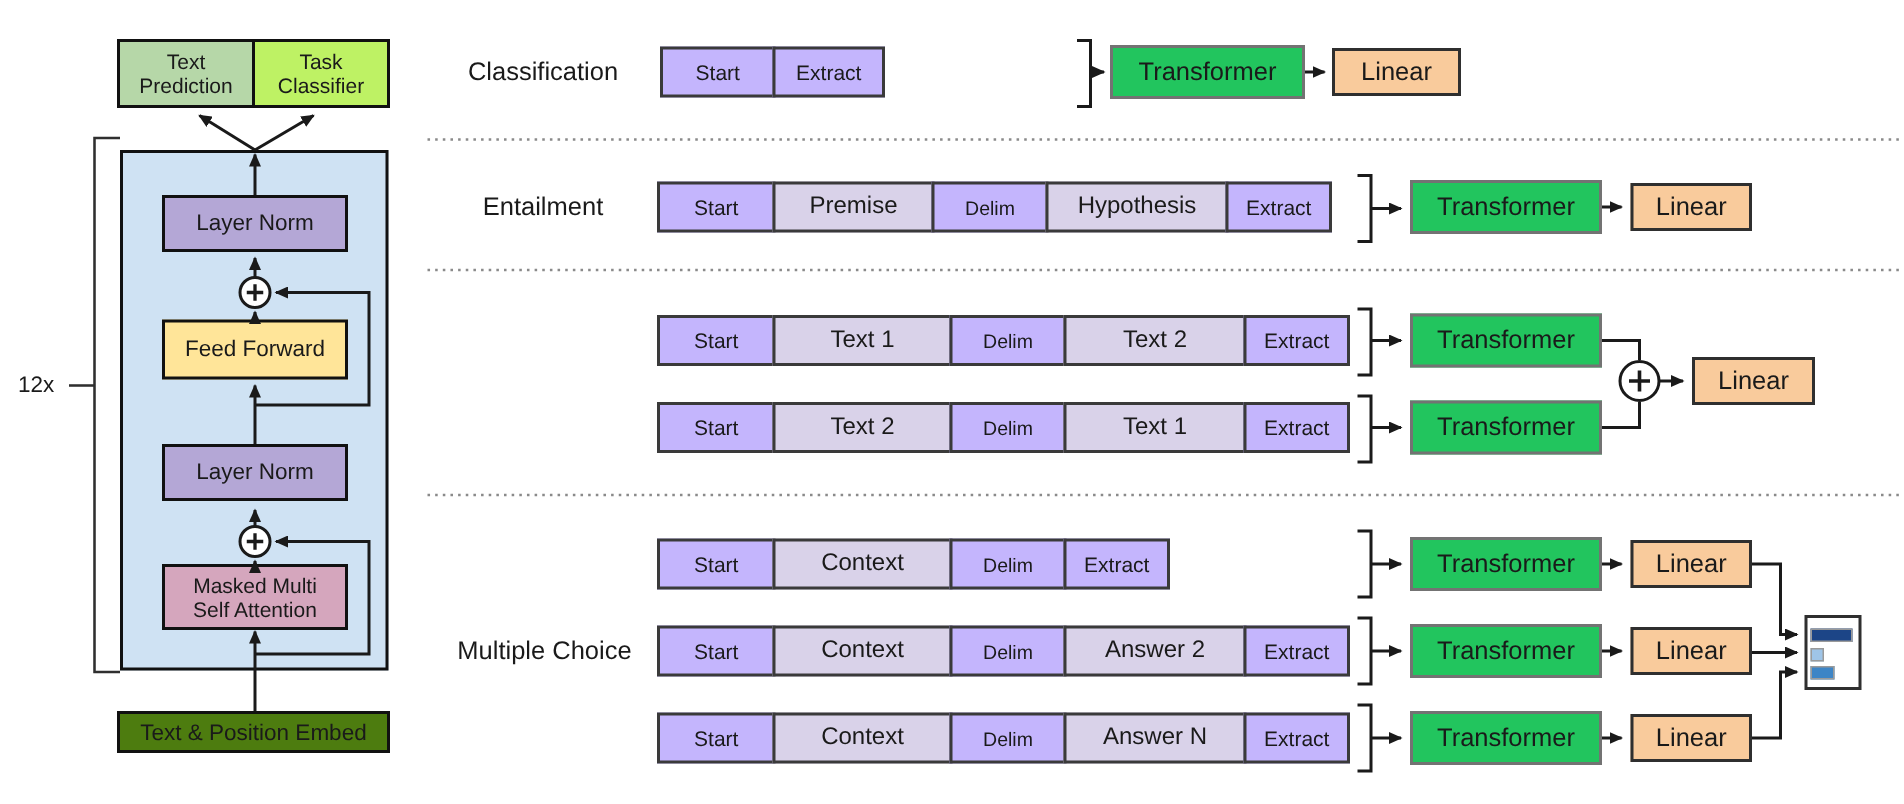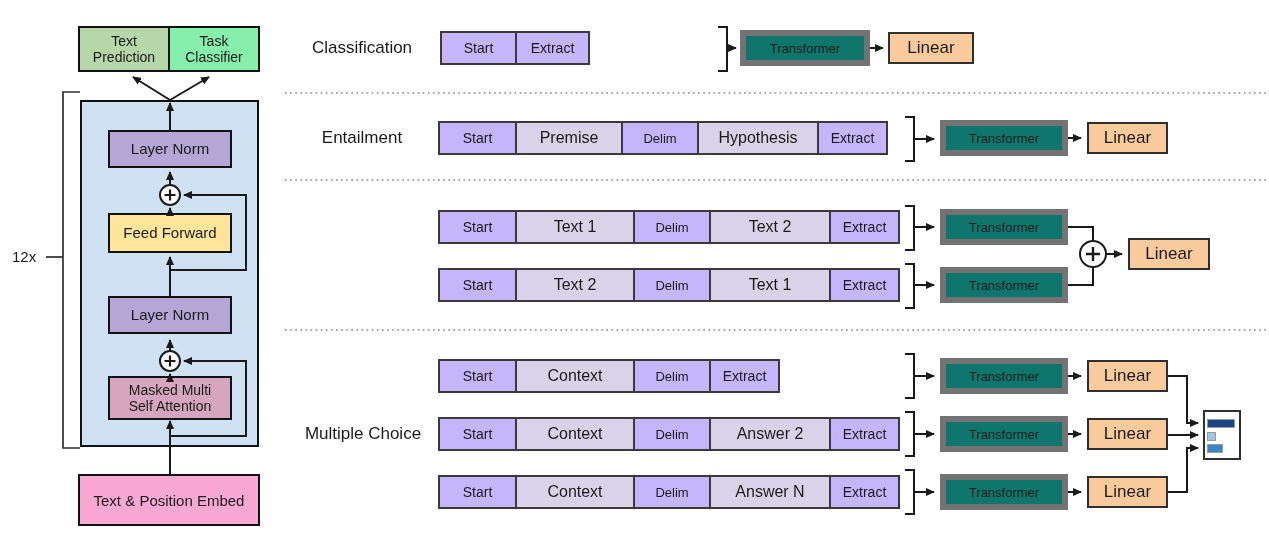--- a/index.html
+++ b/index.html
@@ -6,47 +6,47 @@
   .canvas{position:relative;width:1269px;height:536px;background:#fff;overflow:hidden;
           font-family:"Liberation Sans",sans-serif;color:#1a1a1a}
   .overlay{position:absolute;left:0;top:0;width:1269px;height:536px;pointer-events:none}
 
   
   .heads{position:absolute;left:78px;top:26px;width:182px;height:46px;display:flex;
          border:2px solid #111;box-sizing:border-box}
   .head{flex:1;display:flex;align-items:center;justify-content:center;text-align:center;
         font-size:14px;line-height:1.15}
   .head-left{background:#b6d7a8}
-  .head-right{background:#86efac;border-left:2px solid #111}
+  .head-right{background:#bef264;border-left:2px solid #111}
   .block-stack{position:absolute;left:80px;top:100px;width:179px;height:347px;
                background:#cfe2f3;border:2px solid #111;box-sizing:border-box}
   .blk{position:absolute;left:108px;width:124px;box-sizing:border-box;border:2px solid #111;
        display:flex;align-items:center;justify-content:center;text-align:center;
        font-size:15px;line-height:1.15}
   .layer-norm{background:#b4a7d6;height:38px}
   .feed-forward{background:#ffe599;height:40px;top:213px}
   .attention{background:#d5a6bd;height:44px;top:376px;font-size:14px;padding:0 14px}
-  .embed{position:absolute;left:78px;top:474px;width:182px;height:52px;background:#f9a8d4;
+  .embed{position:absolute;left:78px;top:474px;width:182px;height:28px;background:#4d7c0f;
          border:2px solid #111;box-sizing:border-box;display:flex;align-items:center;
          justify-content:center;font-size:15px}
   .stack-count{position:absolute;left:12px;top:248px;font-size:15px}
 
   
   .task-label{position:absolute;font-size:17px;text-align:center}
   .token-row{position:absolute;display:flex;height:34px}
   .cell{box-sizing:border-box;height:34px;border:2px solid #3a3a3a;display:flex;
         align-items:center;justify-content:center;font-size:14px}
   .cell + .cell{margin-left:-2px}
   .cell.big{font-size:16px}
   .cell.delim{font-size:13px}
   .cell.blue{background:#c4b5fd}
   .cell.lav{background:#d9d2e9}
-  .transformer{position:absolute;box-sizing:border-box;height:36px;background:#0f766e;
-               border:6px solid #737373;display:flex;align-items:center;justify-content:center;
-               font-size:13px}
+  .transformer{position:absolute;box-sizing:border-box;height:36px;background:#22c55e;
+               border:2px solid #737373;display:flex;align-items:center;justify-content:center;
+               font-size:17px}
   .linear{position:absolute;box-sizing:border-box;height:32px;background:#f9cb9c;
           border:2px solid #2f2f2f;display:flex;align-items:center;justify-content:center;
           font-size:17px}
   .score-box{position:absolute;left:1203px;top:410px;width:38px;height:50px;background:#fff;
              border:2px solid #2f2f2f;box-sizing:border-box}
   .score-bar{position:absolute;border:1px solid #9a9a9a;box-sizing:border-box}
 </style>
 </head>
 <body>
 

